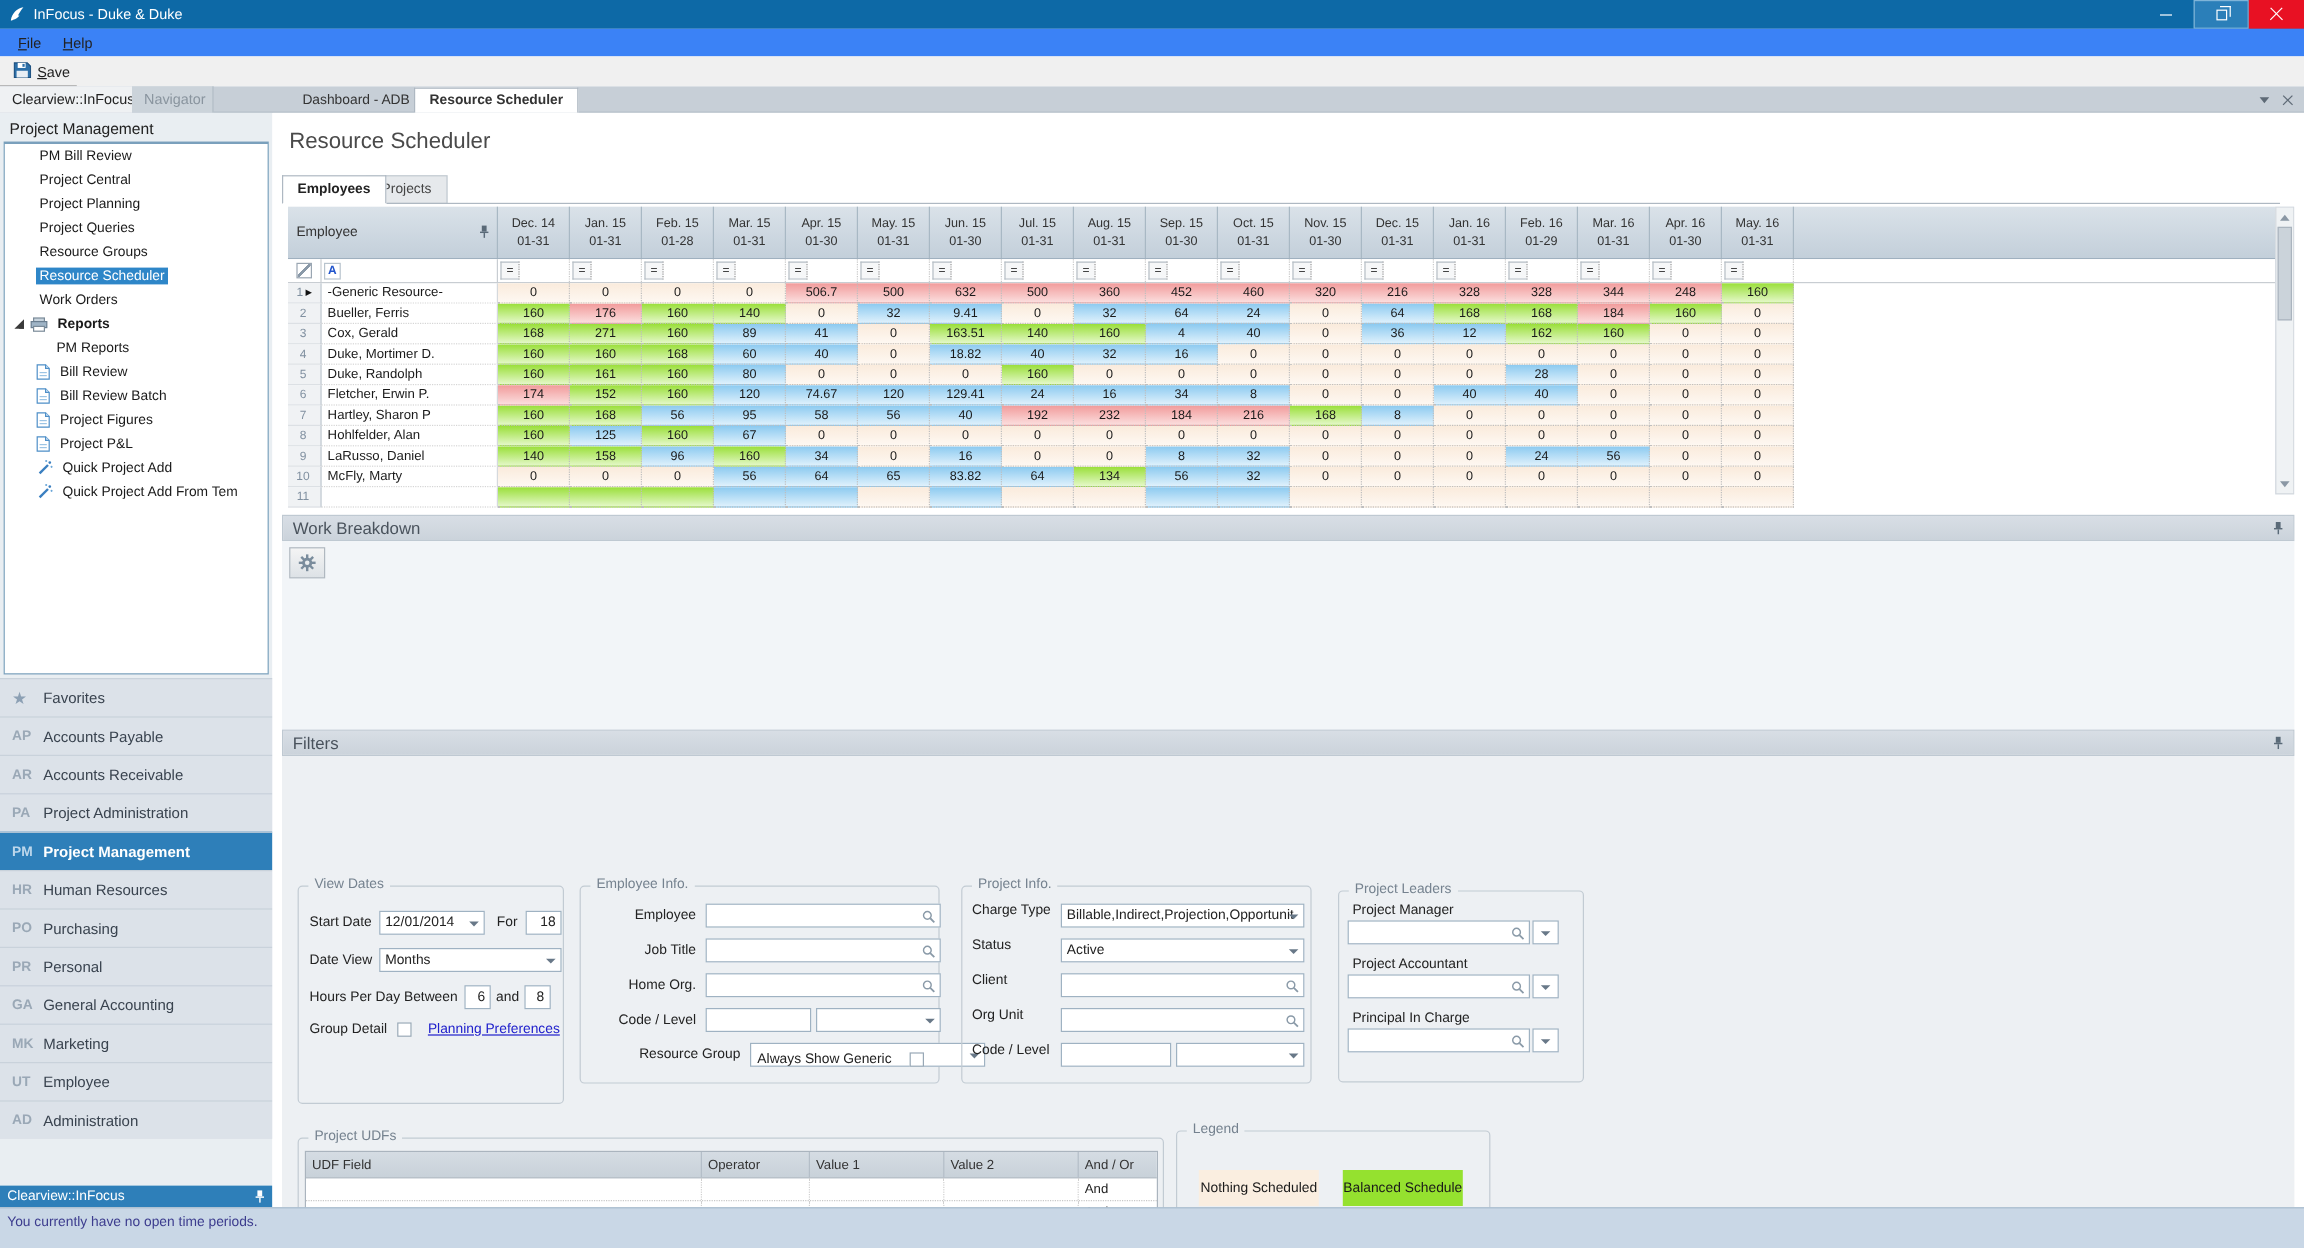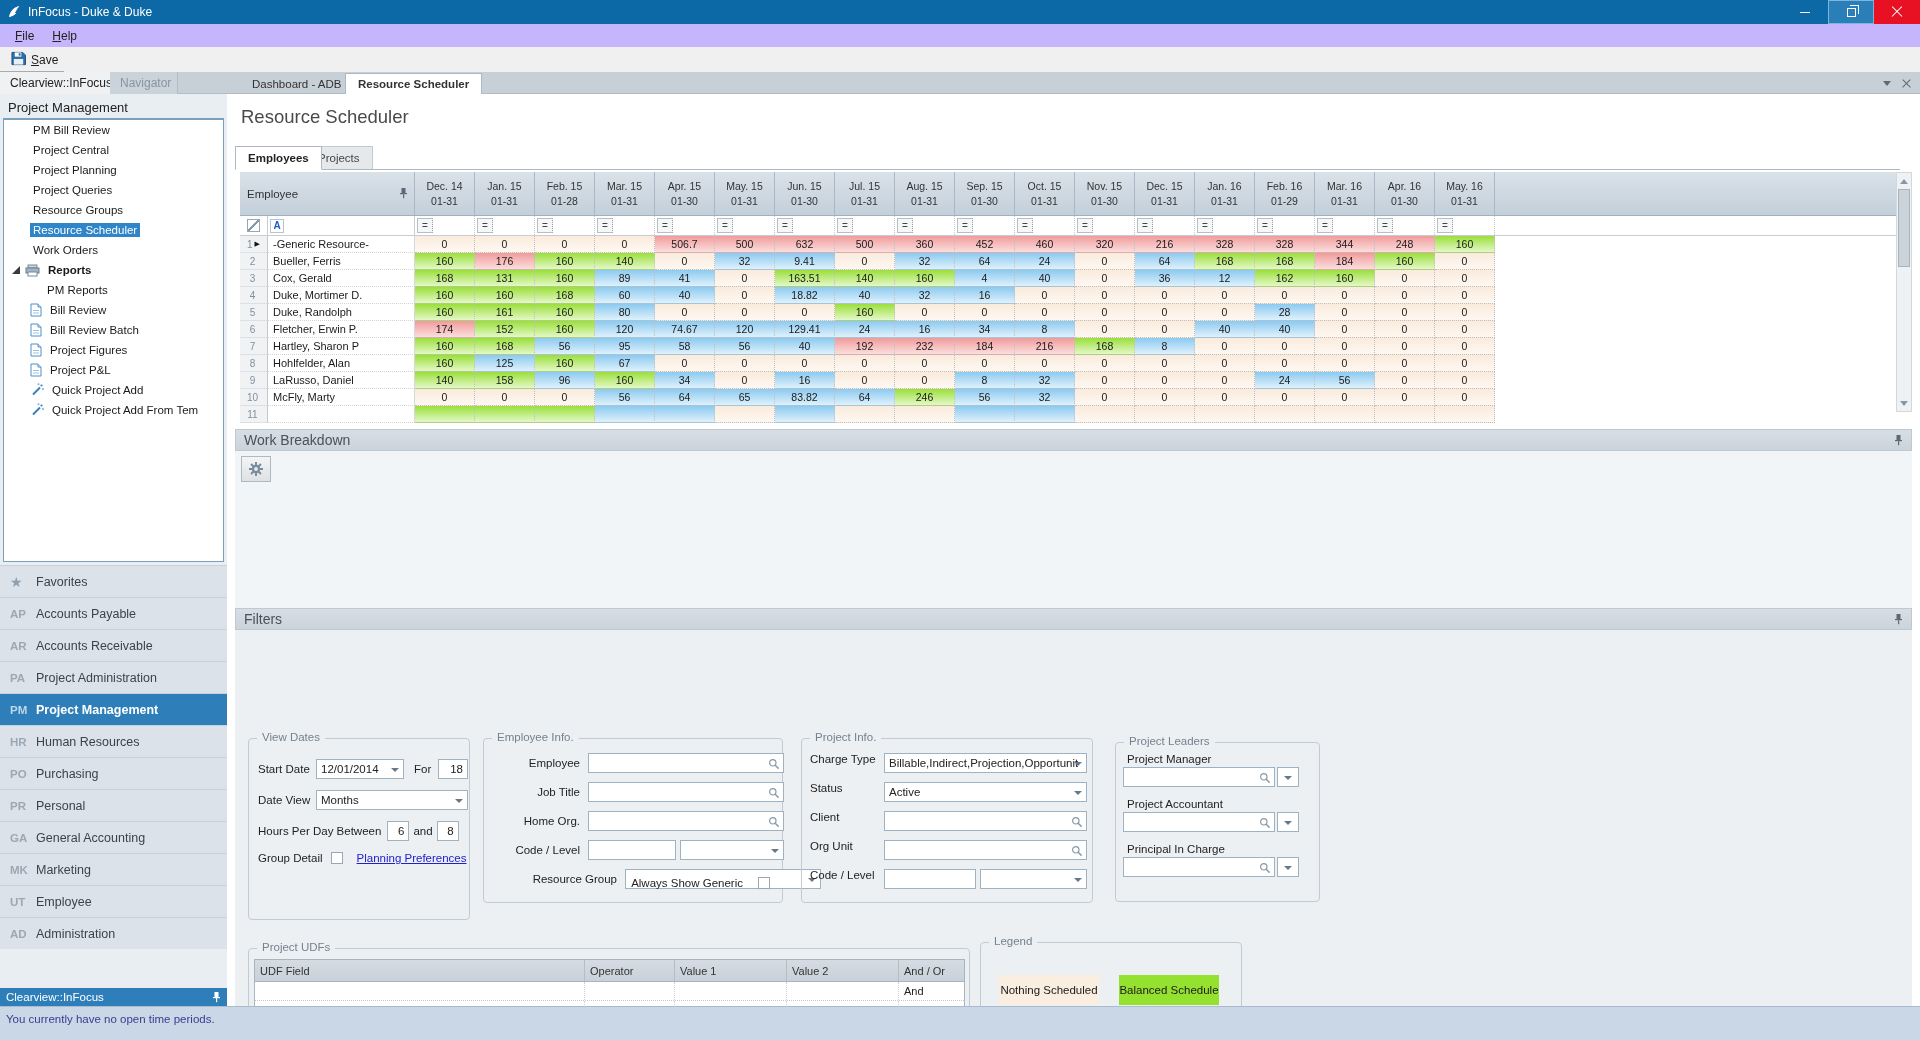--- a/index.html
+++ b/index.html
@@ -15,21 +15,21 @@
   .winbtn.max{background:#2B7FB9;border:1px solid #7FB4D8;}
   .winbtn.close{background:#E81123;}
   .ic-min{width:10px;height:1px;background:#fff;}
   .ic-restore{width:9px;height:9px;border:1px solid #fff;position:relative;background:#2B7FB9;}
   .ic-restore:before{content:"";position:absolute;left:2px;top:-4px;width:8px;height:8px;border:1px solid #fff;border-bottom:none;border-left:none;}
   .ic-close{position:relative;width:12px;height:12px;}
   .ic-close:before,.ic-close:after{content:"";position:absolute;left:-1px;top:5px;width:14px;height:1.4px;background:#fff;}
   .ic-close:before{transform:rotate(45deg);} .ic-close:after{transform:rotate(-45deg);}
 
   
-  #menubar{position:absolute;left:0;top:24px;width:1920px;height:23px;background:#c4b5fd;display:flex;align-items:center;padding-left:7px;}
+  #menubar{position:absolute;left:0;top:24px;width:1920px;height:23px;background:#3b82f6;display:flex;align-items:center;padding-left:7px;}
   .menuitem{padding:2px 8px;margin-right:2px;}
   .menuitem::first-letter{text-decoration:underline;}
   #toolbar{position:absolute;left:0;top:47px;width:1920px;height:25px;background:#F0F0F0;display:flex;align-items:center;padding-left:5px;}
   #toolbar:after{content:"";position:absolute;left:0;bottom:0;width:64px;height:1px;background:#ABABAB;}
   #savebtn{display:flex;align-items:center;gap:5px;padding:2px 6px;}
   #savebtn .lbl::first-letter{text-decoration:underline;}
 
   
   #tabstrip{position:absolute;left:0;top:72px;width:1920px;height:22px;background:#C7CFD7;border-bottom:1px solid #B2BCC6;}
   .ptab{position:absolute;top:0;height:22px;display:flex;align-items:center;padding:0 10px;font-size:12px;}
@@ -607,21 +607,21 @@
             <div class="cell c-g">160</div>
             <div class="cell c-n">0</div>
           </div>
           <div class="grow">
             <div class="g-num">
               <span>3</span>
               <span class="cur"></span>
             </div>
             <div class="g-name">Cox, Gerald</div>
             <div class="cell c-g">168</div>
-            <div class="cell c-g">131</div>
+            <div class="cell c-g">271</div>
             <div class="cell c-g">160</div>
             <div class="cell c-b">89</div>
             <div class="cell c-b">41</div>
             <div class="cell c-n">0</div>
             <div class="cell c-g">163.51</div>
             <div class="cell c-g">140</div>
             <div class="cell c-g">160</div>
             <div class="cell c-b">4</div>
             <div class="cell c-b">40</div>
             <div class="cell c-n">0</div>
@@ -789,21 +789,21 @@
             </div>
             <div class="g-name">McFly, Marty</div>
             <div class="cell c-n">0</div>
             <div class="cell c-n">0</div>
             <div class="cell c-n">0</div>
             <div class="cell c-b">56</div>
             <div class="cell c-b">64</div>
             <div class="cell c-b">65</div>
             <div class="cell c-b">83.82</div>
             <div class="cell c-b">64</div>
-            <div class="cell c-g">246</div>
+            <div class="cell c-g">134</div>
             <div class="cell c-b">56</div>
             <div class="cell c-b">32</div>
             <div class="cell c-n">0</div>
             <div class="cell c-n">0</div>
             <div class="cell c-n">0</div>
             <div class="cell c-n">0</div>
             <div class="cell c-n">0</div>
             <div class="cell c-n">0</div>
             <div class="cell c-n">0</div>
           </div>

